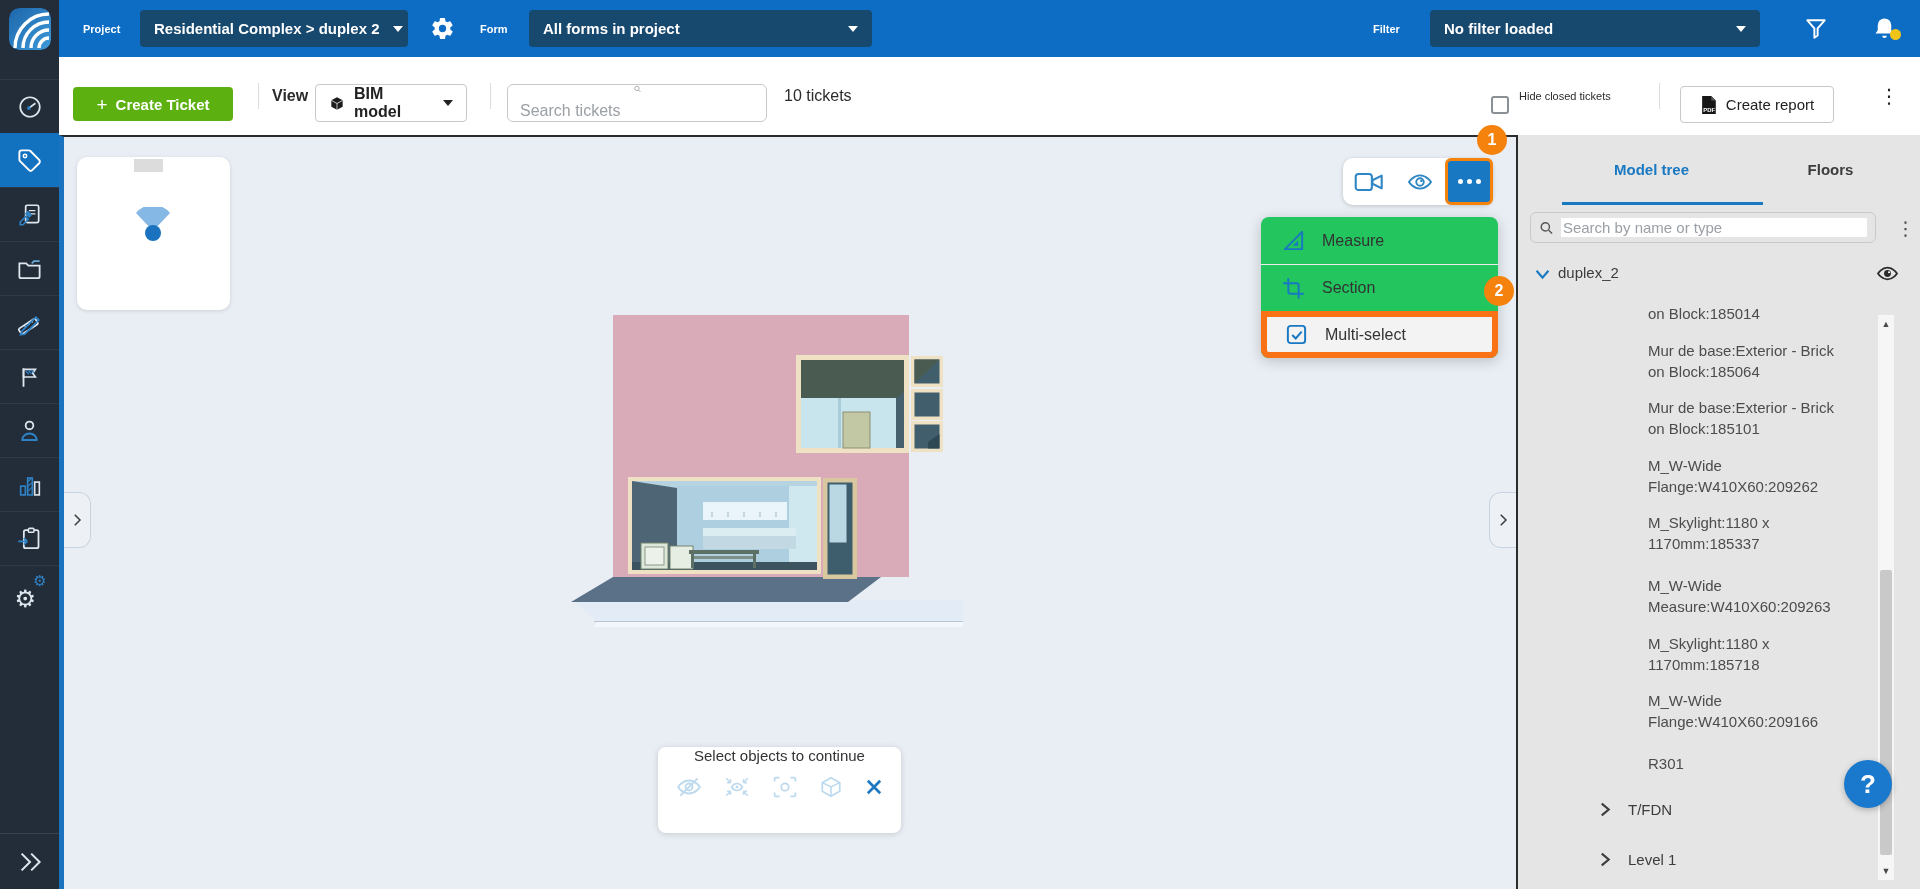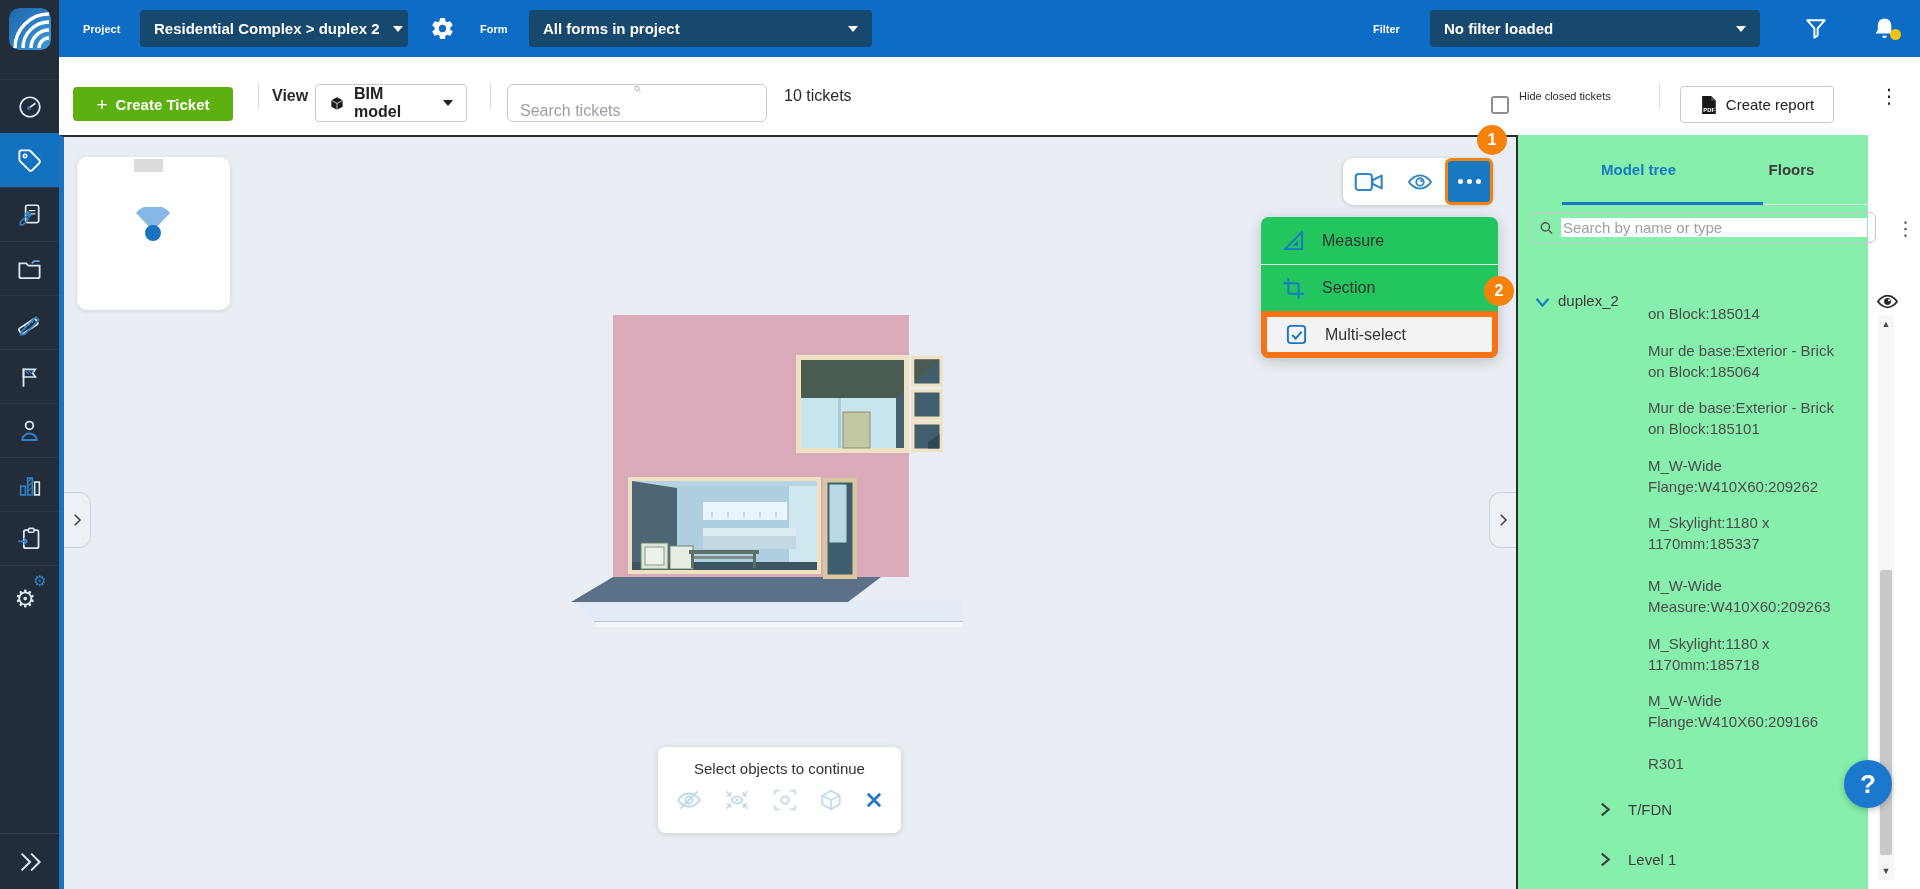--- a/index.html
+++ b/index.html
@@ -60,37 +60,37 @@
 
   .badge { position:absolute; width:30px; height:30px; border-radius:50%; background:#f5820d; color:#fff; font-weight:700; font-size:16px; display:flex; align-items:center; justify-content:center; z-index:32; }
 
   .menu { position:absolute; left:1197px; top:80px; width:237px; background:#22c55e; border-radius:8px; box-shadow:0 3px 14px rgba(0,0,0,.2); z-index:28; }
   .menu-row { height:47px; display:flex; align-items:center; gap:17px; padding-left:21px; font-size:16px; color:#333; cursor:pointer; }
   .menu-row.r1 { border-radius:8px 8px 0 0; }
   .menu-row.r2 { border-top:1px solid #ececec; }
   .menu-row.hl { border:6px solid #f97316; background:#f3f3f3; padding-left:18px; border-radius:0 0 8px 8px; }
 
   .select-panel { position:absolute; left:594px; top:610px; width:243px; height:86px; background:#fff; border-radius:8px; box-shadow:0 1px 6px rgba(0,0,0,.15); }
-  .sp-title { text-align:center; font-size:15px; color:#333; margin-top:13px; }
+  .sp-title { text-align:center; font-size:15px; color:#333; }
   .sp-icons { display:flex; justify-content:space-between; align-items:center; padding:12px 18px 0 18px; }
   .sp-icons .ic { cursor:pointer; }
 
   
-  .rpanel { position:absolute; left:1518px; top:135px; width:350px; height:754px; background:#86efac; z-index:20;padding-left:44px; }
+  .rpanel { position:absolute; left:1518px; top:135px; width:402px; height:754px; background:#e5e5e5; z-index:20;padding-left:44px; }
   .tabs { position:relative; height:70px; border-bottom:1px solid #e3e3e3; display:flex; }
   .tab { width:201px; text-align:center; line-height:70px; font-size:15px; font-weight:700; cursor:pointer; }
   .tab.active { color:#1878c2; }
   .tab.inactive { color:#3c3c3c; }
   .tab-underline { position:absolute; left:0; top:67px; width:201px; height:3px; background:#1878c2; }
   .rp-search { position:absolute; left:12px; top:77px; width:346px; height:31px; border:1px solid #c9c9c9; border-radius:6px; display:flex; align-items:center; padding:0 8px; gap:7px; }
   .rp-search input { border:none; outline:none; font-family:inherit; font-size:15px; width:100%; color:#333; }
   .rp-search input::placeholder { color:#9aa0a6; }
   .rp-kebab { position:absolute; left:378px; top:82px; font-size:19px; color:#444; cursor:pointer; }
 
-  .duplex-row { position:absolute; left:0; top:154px; width:402px; height:28px; }
+  .duplex-row { position:absolute; left:0; top:126px; width:402px; height:28px; }
   .duplex-label { position:absolute; left:40px; top:3px; font-size:15px; color:#3c3c3c; }
   .tree-item { position:absolute; left:130px; width:215px; font-size:15px; color:#4c4c4c; line-height:21px; cursor:pointer; }
   .tree-collapsed { position:absolute; left:82px; display:flex; align-items:center; gap:17px; font-size:15px; color:#3c3c3c; cursor:pointer; }
 
   .scrollbar { position:absolute; left:360px; top:180px; width:16px; height:565px; background:#f6f6f6; }
   .scroll-arrow { position:absolute; left:0; width:16px; text-align:center; font-size:9px; color:#4a4a4a; cursor:pointer; }
   .scroll-thumb { position:absolute; left:2px; top:255px; width:12px; height:285px; background:#c9c9c9; border-radius:2px; cursor:pointer; }
 
   .help-btn { position:absolute; left:326px; top:625px; width:48px; height:48px; border-radius:50%; background:#1a78cd; color:#fff; font-size:26px; font-weight:700; display:flex; align-items:center; justify-content:center; box-shadow:0 2px 6px rgba(0,0,0,.25); cursor:pointer; z-index:35; }
 </style>

